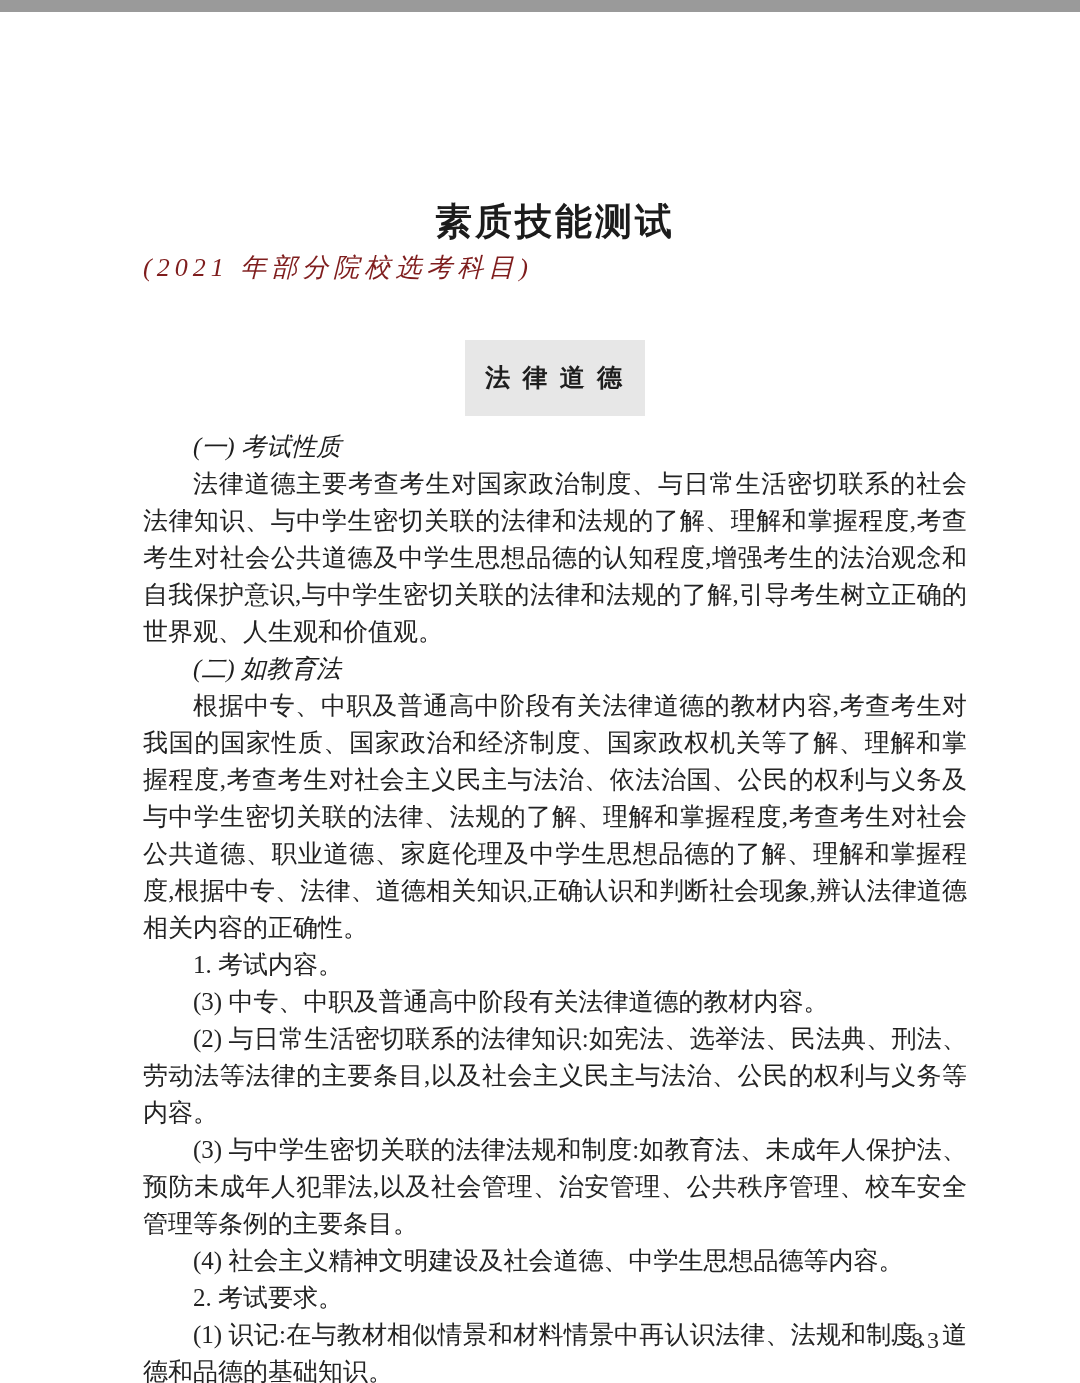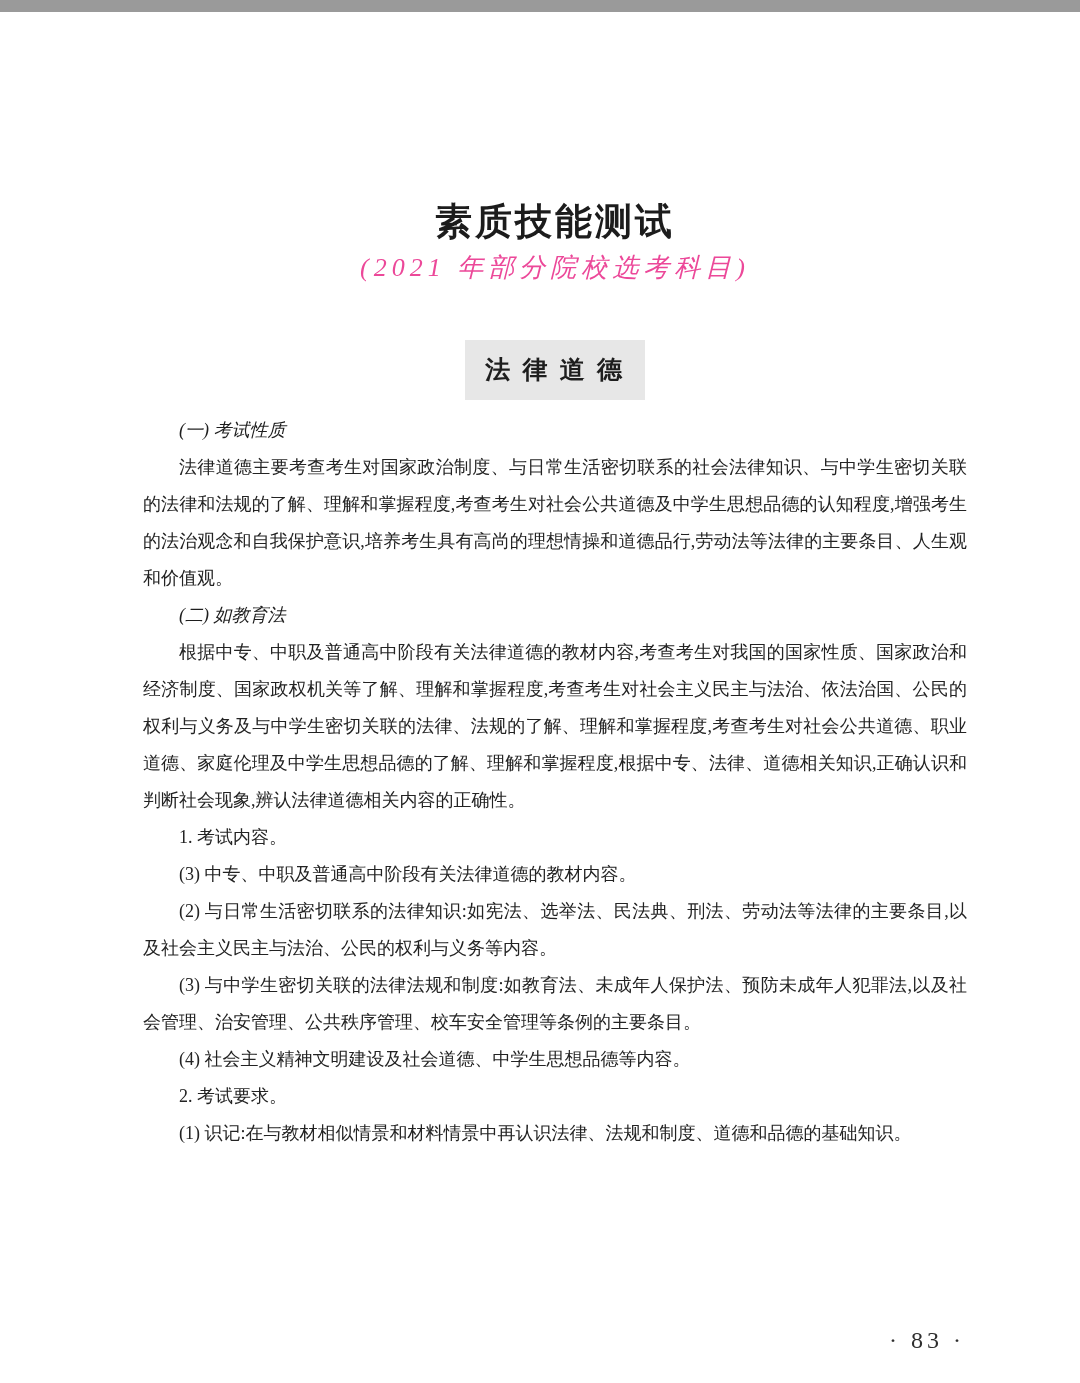--- a/index.html
+++ b/index.html
@@ -28,47 +28,47 @@
     text-align: center;
     font-family: "Liberation Sans", sans-serif;
     font-weight: bold;
     font-size: 37px;
     line-height: 44px;
     letter-spacing: 3px;
     color: #1c1c1c;
   }
   .doc-subtitle {
     margin-top: 8px;
-    text-align: center;
+    text-align: left;
     font-style: italic;
     font-size: 26px;
     line-height: 32px;
     letter-spacing: 5px;
-    color: #ec4899;
+    color: #7f1d1d;
   }
   .banner-row {
     margin-top: 56px;
     text-align: center;
   }
   .subject-banner {
     display: inline-block;
     background: #e7e7e7;
-    padding: 15px 20px;
+    padding: 23px 20px;
     font-size: 25px;
     line-height: 30px;
     font-weight: 600;
     letter-spacing: 3px;
     color: #1e1e1e;
   }
   .body-text {
     margin-top: 12px;
   }
   .body-text p {
     margin: 0;
-    font-size: 18px;
+    font-size: 25px;
     line-height: 37px;
     text-align: justify;
     text-indent: 2em;
     color: #232323;
   }
   .body-text p.section-heading {
     font-style: italic;
     color: #1e1e1e;
   }
   .page-number {
@@ -92,21 +92,21 @@
 
     <div class="doc-subtitle">(2021 年部分院校选考科目)</div>
 
     <div class="banner-row">
       <span class="subject-banner">法 律 道 德</span>
     </div>
 
     <div class="body-text">
 
       <p class="section-heading">(一) 考试性质</p>
-      <p class="para">法律道德主要考查考生对国家政治制度、与日常生活密切联系的社会法律知识、与中学生密切关联的法律和法规的了解、理解和掌握程度,考查考生对社会公共道德及中学生思想品德的认知程度,增强考生的法治观念和自我保护意识,培养考生具有高尚的理想情操和道德品行,劳动法等法律的主要条目、人生观和价值观。</p>
+      <p class="para">法律道德主要考查考生对国家政治制度、与日常生活密切联系的社会法律知识、与中学生密切关联的法律和法规的了解、理解和掌握程度,考查考生对社会公共道德及中学生思想品德的认知程度,增强考生的法治观念和自我保护意识,与中学生密切关联的法律和法规的了解,引导考生树立正确的世界观、人生观和价值观。</p>
 
       <p class="section-heading">(二) 如教育法</p>
       <p class="para">根据中专、中职及普通高中阶段有关法律道德的教材内容,考查考生对我国的国家性质、国家政治和经济制度、国家政权机关等了解、理解和掌握程度,考查考生对社会主义民主与法治、依法治国、公民的权利与义务及与中学生密切关联的法律、法规的了解、理解和掌握程度,考查考生对社会公共道德、职业道德、家庭伦理及中学生思想品德的了解、理解和掌握程度,根据中专、法律、道德相关知识,正确认识和判断社会现象,辨认法律道德相关内容的正确性。</p>
 
       <p class="para">1. 考试内容。</p>
       <p class="para">(3) 中专、中职及普通高中阶段有关法律道德的教材内容。</p>
       <p class="para">(2) 与日常生活密切联系的法律知识:如宪法、选举法、民法典、刑法、劳动法等法律的主要条目,以及社会主义民主与法治、公民的权利与义务等内容。</p>
       <p class="para">(3) 与中学生密切关联的法律法规和制度:如教育法、未成年人保护法、预防未成年人犯罪法,以及社会管理、治安管理、公共秩序管理、校车安全管理等条例的主要条目。</p>
       <p class="para">(4) 社会主义精神文明建设及社会道德、中学生思想品德等内容。</p>
       <p class="para">2. 考试要求。</p>

